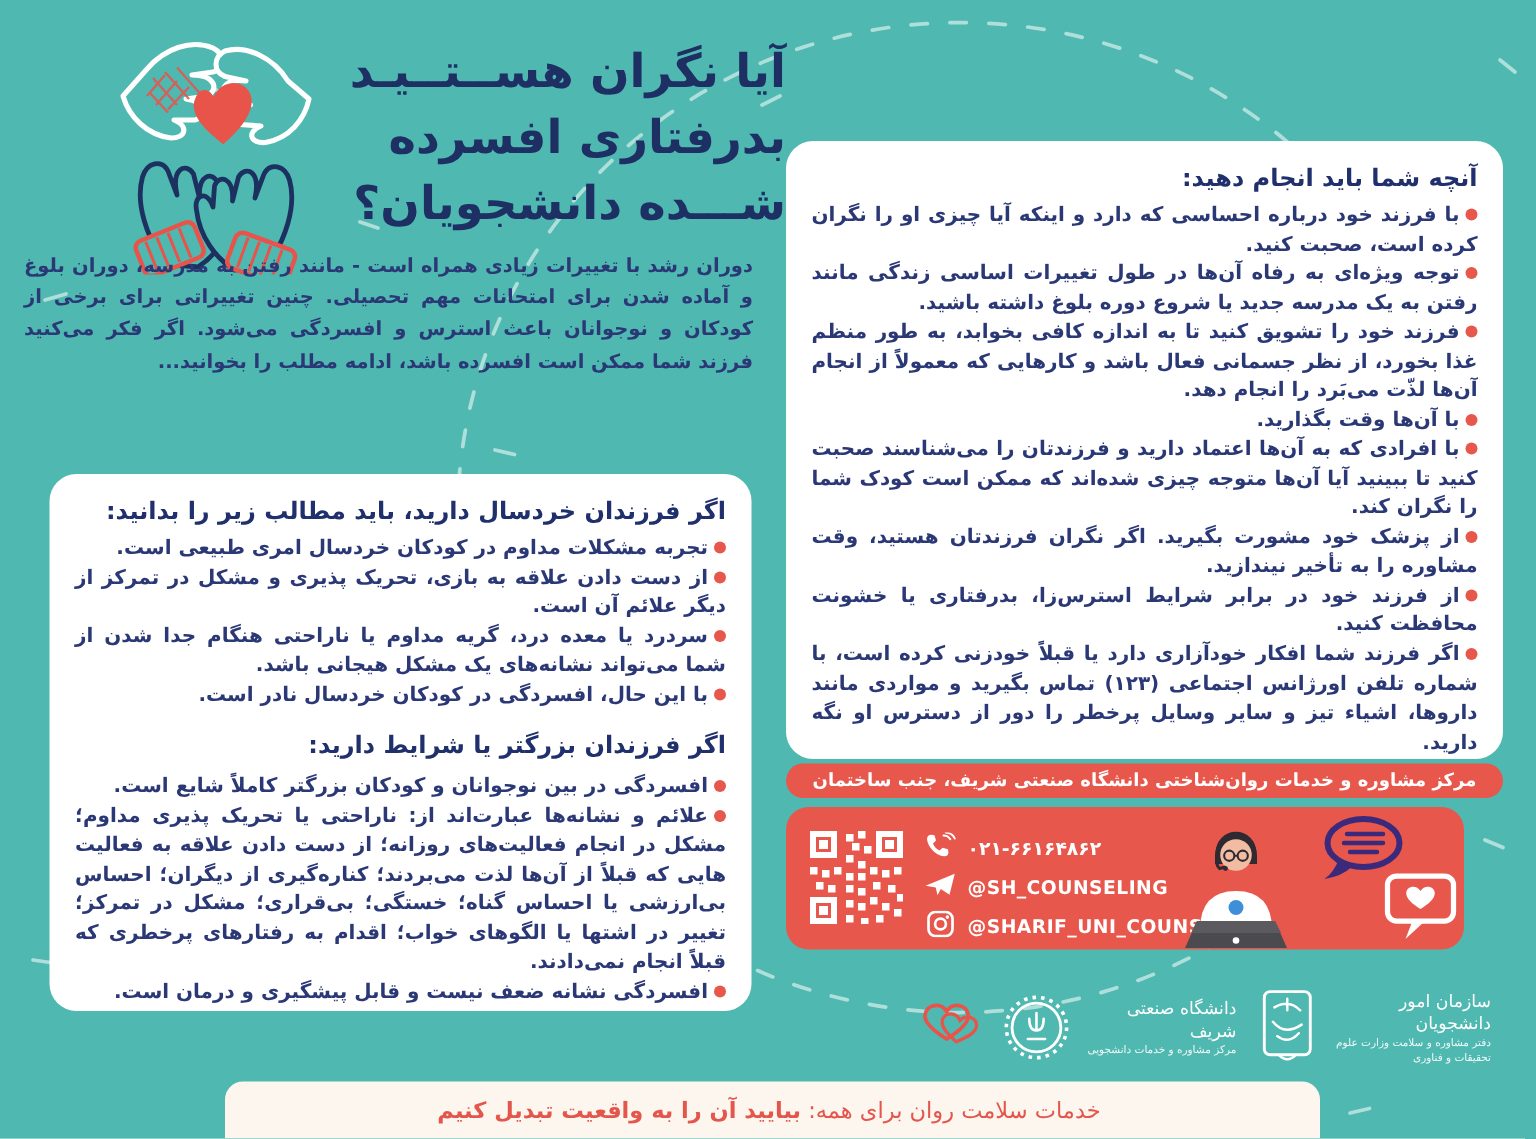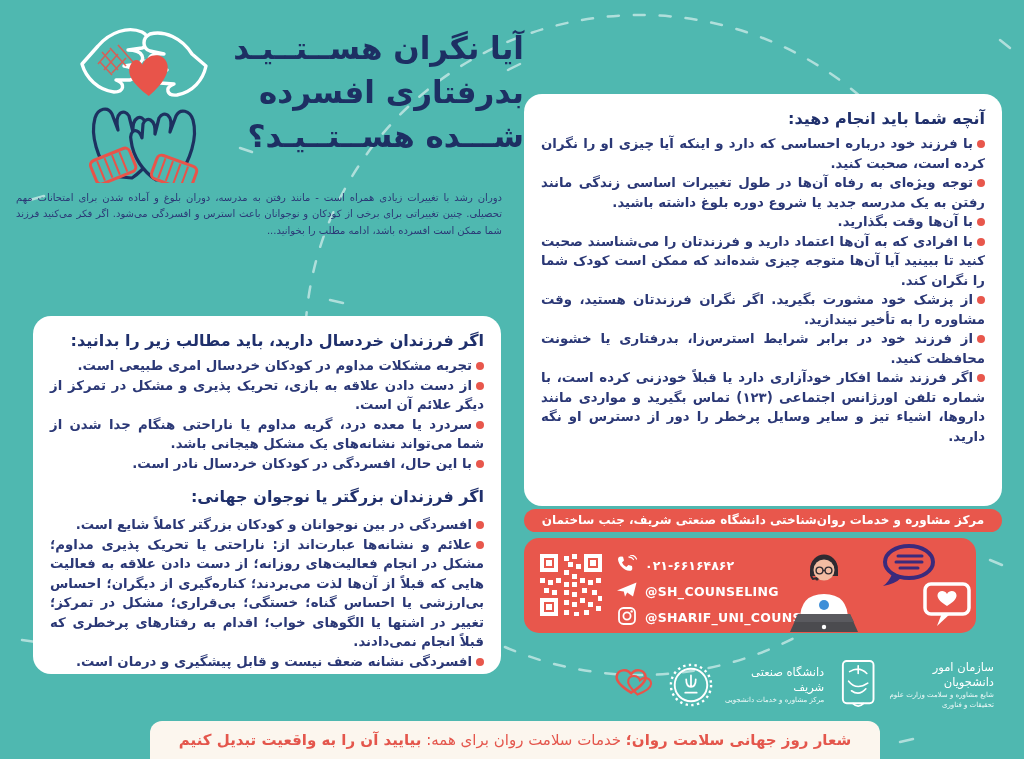--- a/index.html
+++ b/index.html
@@ -16,22 +16,22 @@
 
   
   .main-title {
     position:absolute; left:232px; top:26px; width:292px;
     color:#1d2f63; font-weight:bold; font-size:31px; line-height:1.42;
     text-align:right;
   }
 
   
   .intro {
-    position:absolute; left:16px; top:190px; width:486px;
-    color:#2b3876; font-weight:normal; font-size:10px; line-height:1.63;
+    position:absolute; left:16px; top:167px; width:486px;
+    color:#2b3876; font-weight:bold; font-size:13px; line-height:1.63;
     text-align:justify;
   }
 
   .card {
     position:absolute; background:#ffffff; border-radius:18px;
     padding:13px 17px; overflow:hidden;
   }
   .card-left  { left:33px;  top:316px; width:468px; height:358px; }
   .card-right { left:524px; top:94px;  width:478px; height:412px; }
 
@@ -140,47 +140,48 @@
       <path d="M62 34 l16 18 M70 30 l16 18 M78 27 l15 17 M60 44 l12 13"></path>
       <path d="M78 36 l-14 16 M86 40 l-14 15 M70 32 l-12 14"></path>
     </g>
 
     <path d="M104 46 C110 36 124 36 128 46 C132 56 122 68 106 78 C94 66 86 54 92 45 C96 38 102 40 104 46 Z" fill="#e8544a" stroke="none" transform="rotate(-8 108 58)"></path>
   </svg>
 
   <div class="main-title">
     <div>آیا نگران هســتــیـد</div>
     <div>بدرفتاری افسرده</div>
-    <div>شـــده هســتــیـد؟</div>
+    <div>شـــده دانشجویان؟</div>
   </div>
 
   <p class="intro">دوران رشد با تغییرات زیادی همراه است - مانند رفتن به مدرسه، دوران بلوغ و آماده شدن برای امتحانات مهم تحصیلی. چنین تغییراتی برای برخی از کودکان و نوجوانان باعث استرس و افسردگی می‌شود. اگر فکر می‌کنید فرزند شما ممکن است افسرده باشد، ادامه مطلب را بخوانید...</p>
 
   <div class="card card-right">
     <div class="box-heading">آنچه شما باید انجام دهید:</div>
     <ul class="bullets">
       <li><span class="dot"></span><span>با فرزند خود درباره احساسی که دارد و اینکه آیا چیزی او را نگران کرده است، صحبت کنید.</span></li>
       <li><span class="dot"></span><span>توجه ویژه‌ای به رفاه آن‌ها در طول تغییرات اساسی زندگی مانند رفتن به یک مدرسه جدید یا شروع دوره بلوغ داشته باشید.</span></li>
+      <li><span class="dot"></span><span>فرزند خود را تشویق کنید تا به اندازه کافی بخوابد، به طور منظم غذا بخورد، از نظر جسمانی فعال باشد و کارهایی که معمولاً از انجام آن‌ها لذّت می‌بَرد را انجام دهد.</span></li>
       <li><span class="dot"></span><span>با آن‌ها وقت بگذارید.</span></li>
       <li><span class="dot"></span><span>با افرادی که به آن‌ها اعتماد دارید و فرزندتان را می‌شناسند صحبت کنید تا ببینید آیا آن‌ها متوجه چیزی شده‌اند که ممکن است کودک شما را نگران کند.</span></li>
       <li><span class="dot"></span><span>از پزشک خود مشورت بگیرید. اگر نگران فرزندتان هستید، وقت مشاوره را به تأخیر نیندازید.</span></li>
       <li><span class="dot"></span><span>از فرزند خود در برابر شرایط استرس‌زا، بدرفتاری یا خشونت محافظت کنید.</span></li>
       <li><span class="dot"></span><span>اگر فرزند شما افکار خودآزاری دارد یا قبلاً خودزنی کرده است، با شماره تلفن اورژانس اجتماعی (۱۲۳) تماس بگیرید و مواردی مانند داروها، اشیاء تیز و سایر وسایل پرخطر را دور از دسترس او نگه دارید.</span></li>
     </ul>
   </div>
 
   <div class="card card-left">
     <div class="box-heading">اگر فرزندان خردسال دارید، باید مطالب زیر را بدانید:</div>
     <ul class="bullets">
       <li><span class="dot"></span><span>تجربه مشکلات مداوم در کودکان خردسال امری طبیعی است.</span></li>
       <li><span class="dot"></span><span>از دست دادن علاقه به بازی، تحریک پذیری و مشکل در تمرکز از دیگر علائم آن است.</span></li>
       <li><span class="dot"></span><span>سردرد یا معده درد، گریه مداوم یا ناراحتی هنگام جدا شدن از شما می‌تواند نشانه‌های یک مشکل هیجانی باشد.</span></li>
       <li><span class="dot"></span><span>با این حال، افسردگی در کودکان خردسال نادر است.</span></li>
     </ul>
-    <div class="box-heading second">اگر فرزندان بزرگتر یا نوجوان جهانی:</div>
+    <div class="box-heading second">اگر فرزندان بزرگتر یا شرایط دارید:</div>
     <ul class="bullets">
       <li><span class="dot"></span><span>افسردگی در بین نوجوانان و کودکان بزرگتر کاملاً شایع است.</span></li>
       <li><span class="dot"></span><span>علائم و نشانه‌ها عبارت‌اند از: ناراحتی یا تحریک پذیری مداوم؛ مشکل در انجام فعالیت‌های روزانه؛ از دست دادن علاقه به فعالیت هایی که قبلاً از آن‌ها لذت می‌بردند؛ کناره‌گیری از دیگران؛ احساس بی‌ارزشی یا احساس گناه؛ خستگی؛ بی‌قراری؛ مشکل در تمرکز؛ تغییر در اشتها یا الگوهای خواب؛ اقدام به رفتارهای پرخطری که قبلاً انجام نمی‌دادند.</span></li>
       <li><span class="dot"></span><span>افسردگی نشانه ضعف نیست و قابل پیشگیری و درمان است.</span></li>
     </ul>
   </div>
 
   <div class="location-pill">مرکز مشاوره و خدمات روان‌شناختی دانشگاه صنعتی شریف، جنب ساختمان شهید رضایی</div>
 
   <div class="contact-card">
@@ -290,25 +291,24 @@
       </div>
     </div>
     <div class="logo-group">
       <svg class="logo-emblem" width="38" height="56" viewBox="0 0 38 56">
         <rect x="3" y="3" width="32" height="44" rx="4" fill="none" stroke="#ffffff" stroke-width="2"></rect>
         <path d="M10 14 q10 -6 18 2 M9 24 q8 10 20 2 M12 34 q8 6 15 -2 M19 8 v8" stroke="#ffffff" stroke-width="1.7" fill="none" stroke-linecap="round"></path>
         <path d="M13 47 q6 6 12 0" stroke="#ffffff" stroke-width="1.7" fill="none"></path>
       </svg>
       <div class="logo-text">
         <div class="logo-title">سازمان امور دانشجویان</div>
-        <div class="logo-sub">شایع مشاوره و سلامت وزارت علوم</div>
+        <div class="logo-sub">دفتر مشاوره و سلامت وزارت علوم</div>
         <div class="logo-sub">تحقیقات و فناوری</div>
       </div>
     </div>
   </div>
 
   <div class="bottom-banner">
-    <span class="b">شعار روز جهانی سلامت روان؛</span>
       <span> خدمات سلامت روان برای همه: </span>
       <span class="b">بیایید آن را به واقعیت تبدیل کنیم</span>
   </div>
 
 </div>
 
 </body></html>

